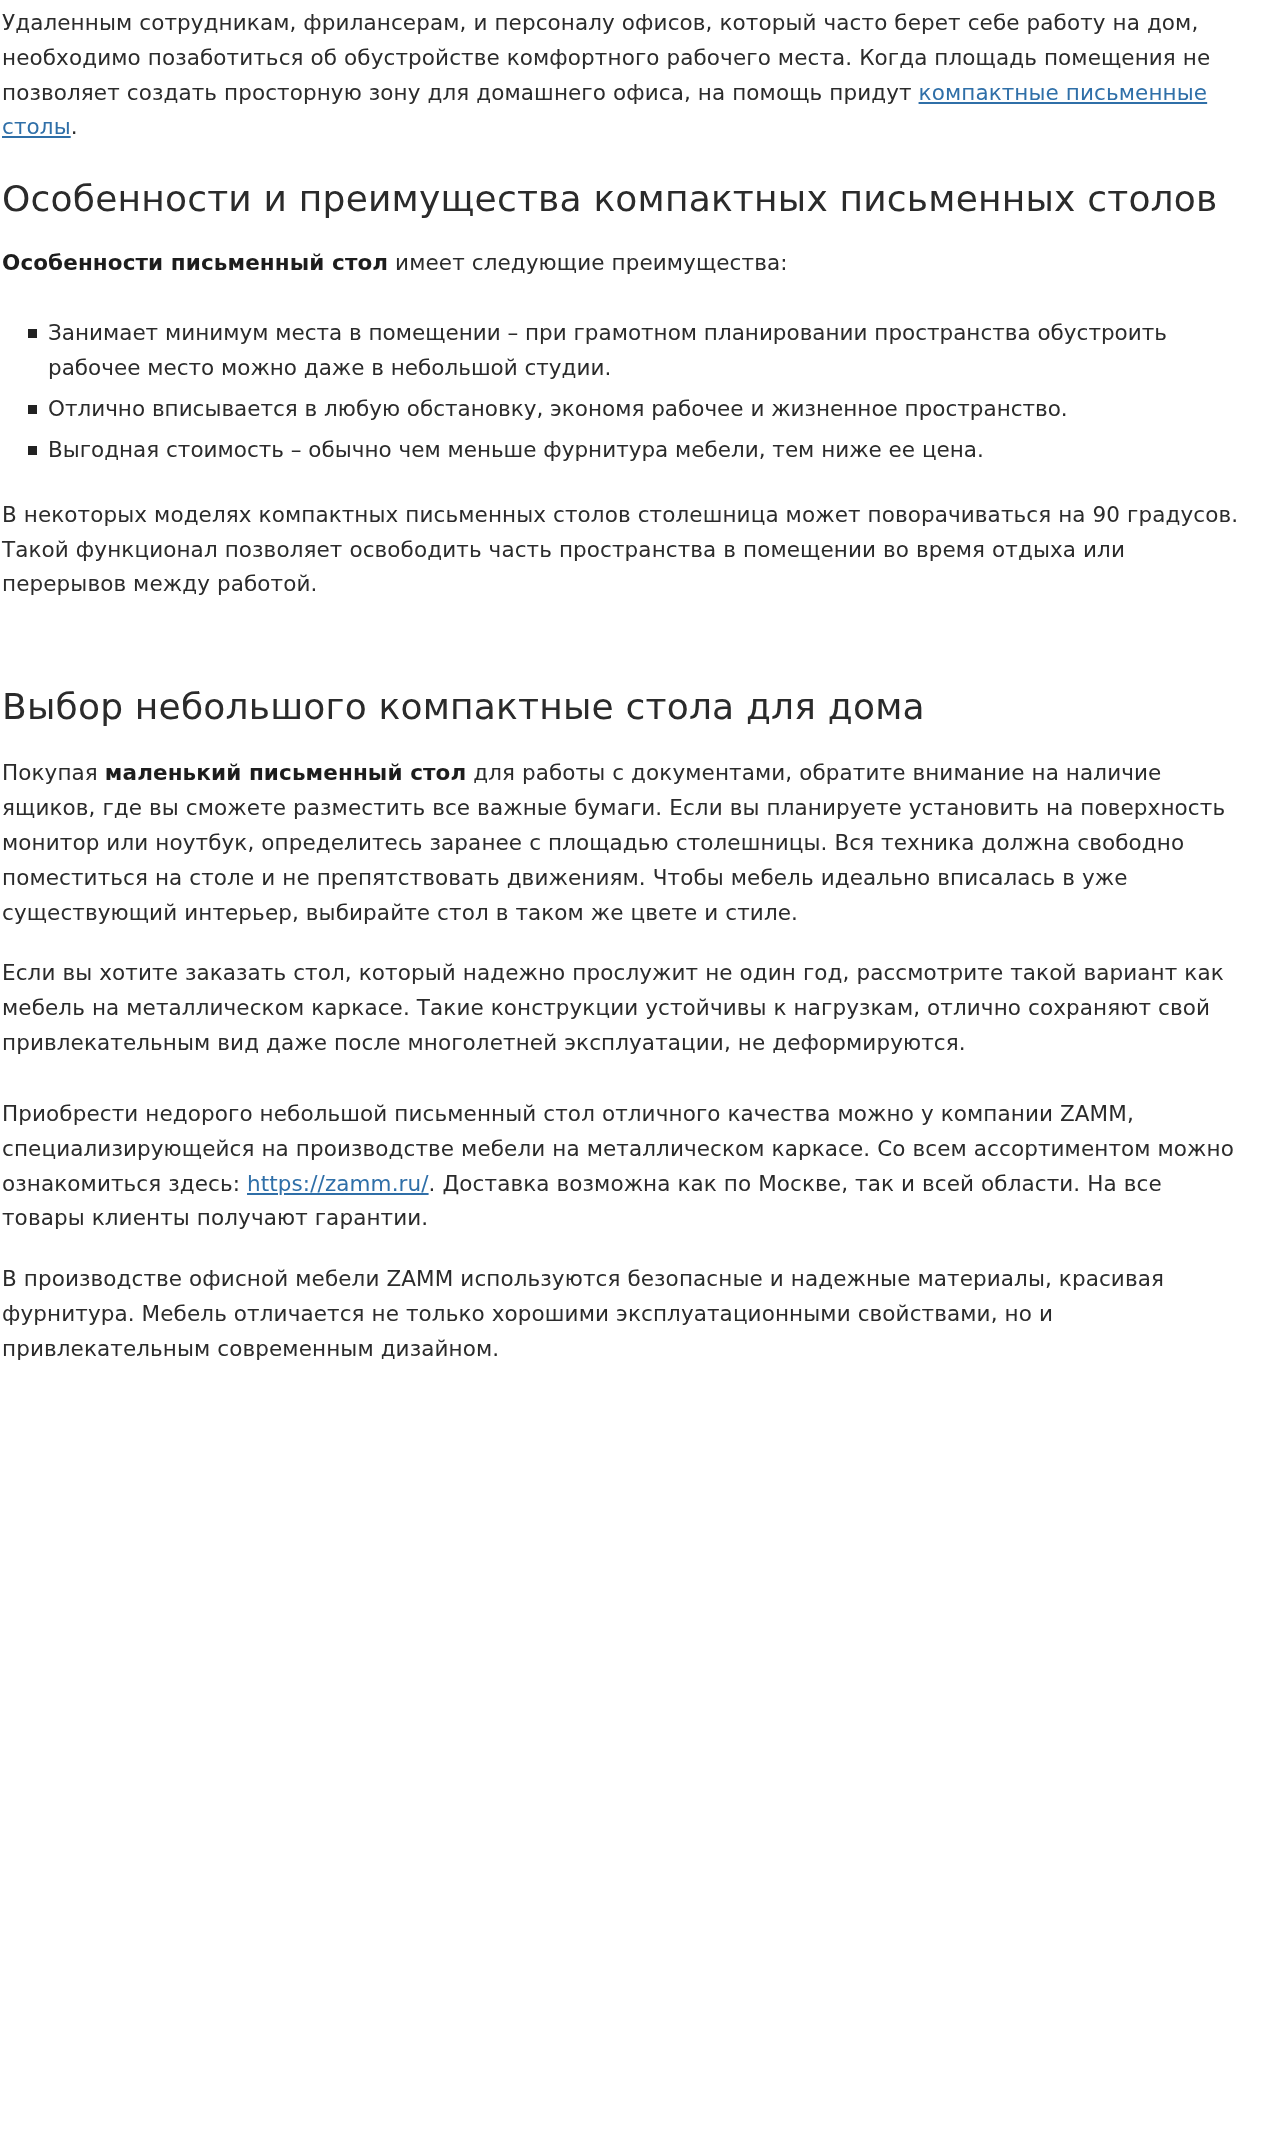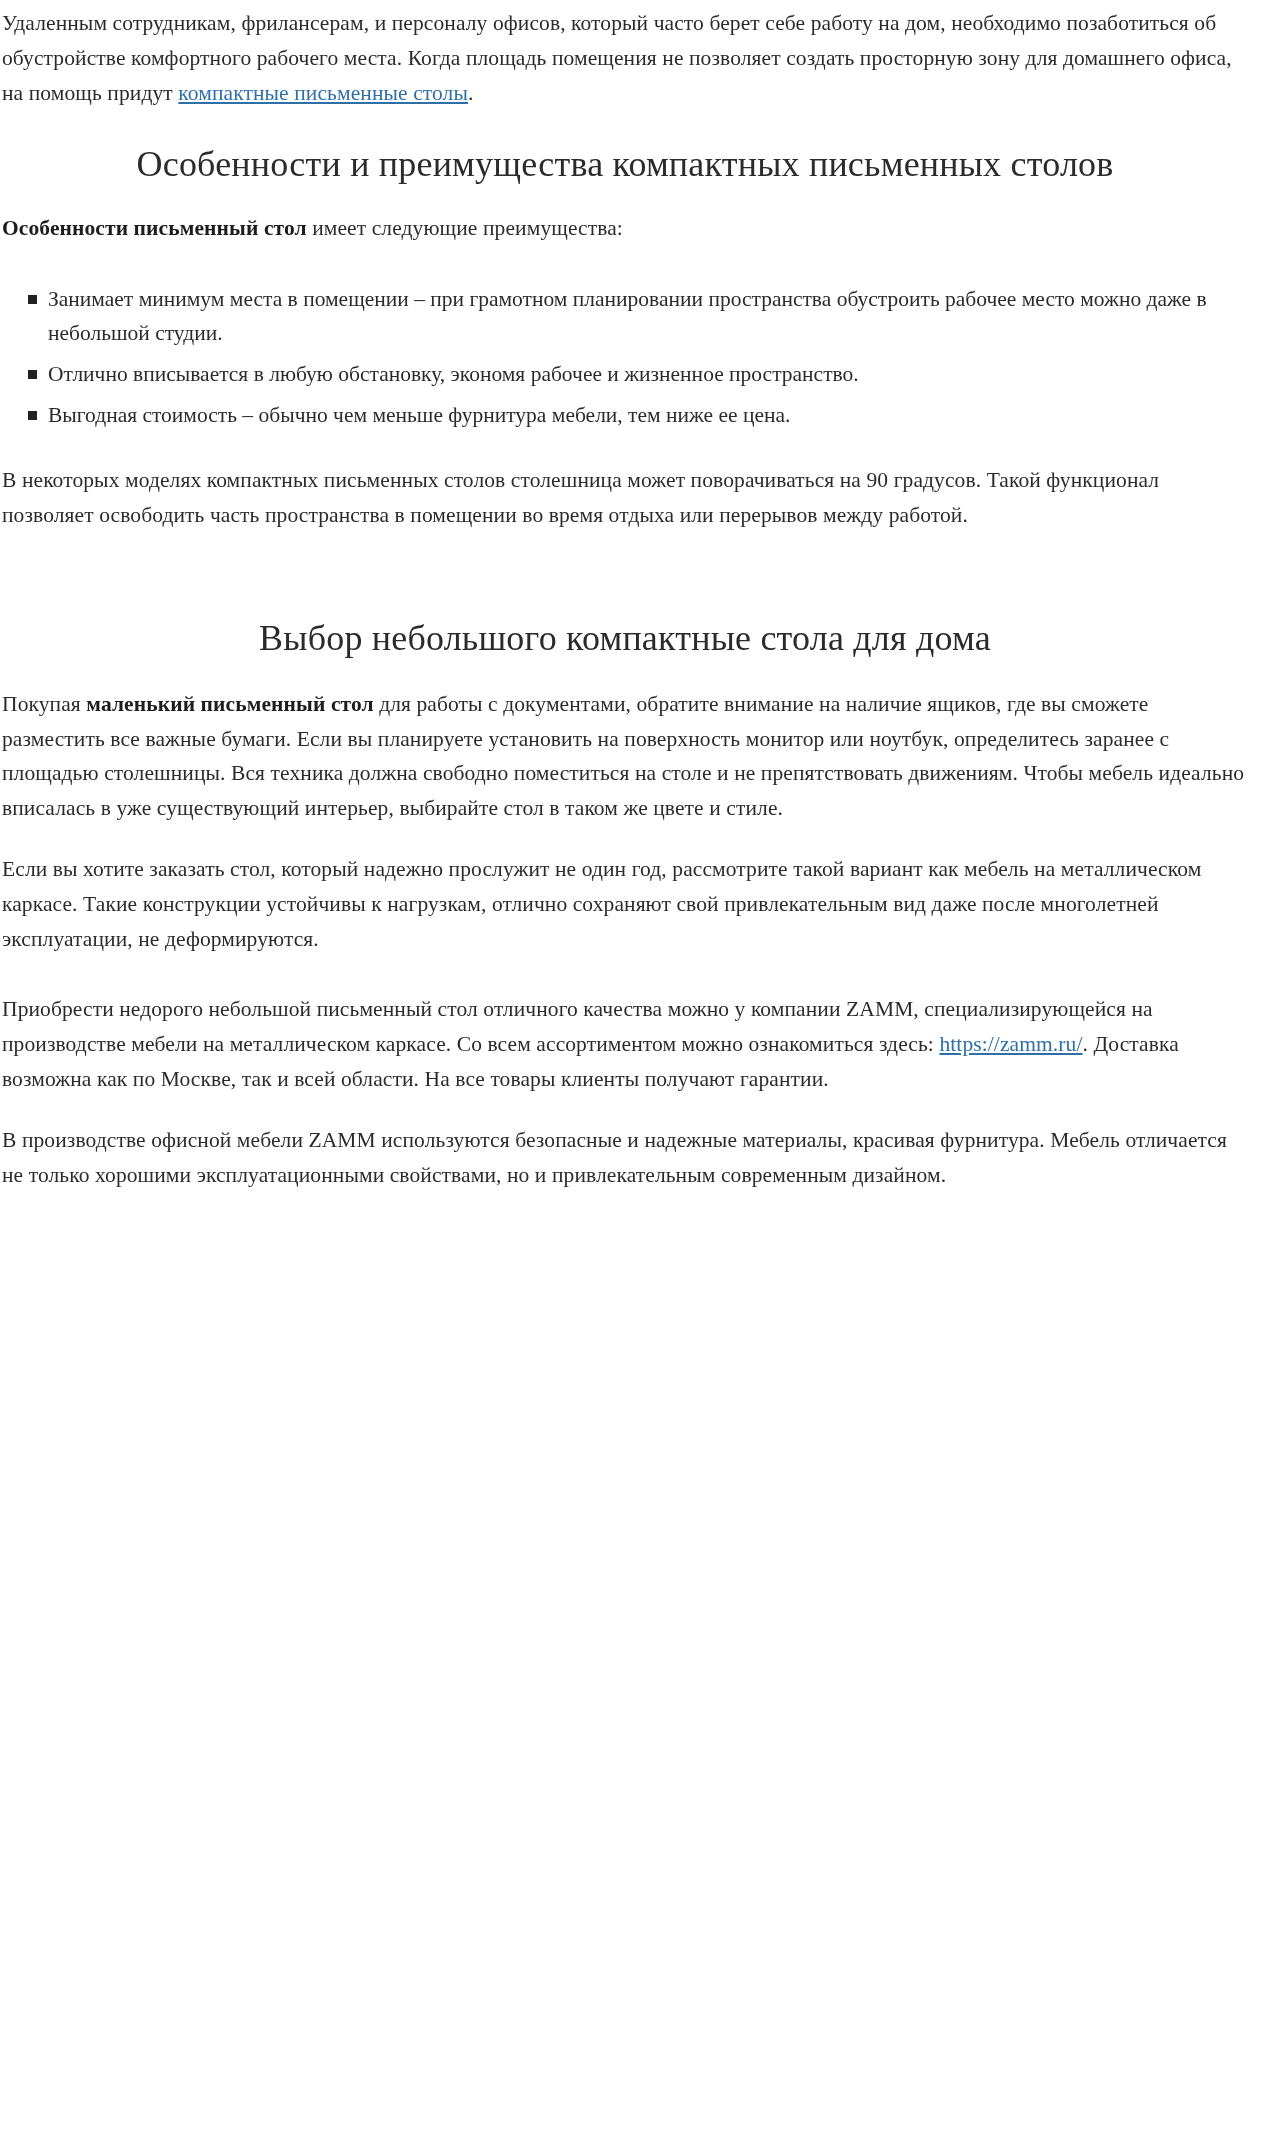--- a/index.html
+++ b/index.html
@@ -16,21 +16,20 @@
   }
   .page {
     width: 1270px;
     box-sizing: border-box;
     padding: 0 12px 0 0;
   }
   .article {
     width: 1248px;
     box-sizing: border-box;
     padding: 0 0 0 2px;
-    font-family: Liberation Serif, serif;
   }
 
   p.para {
     font-size: 21.5px;
     line-height: 1.62;
     color: #2b2b2b;
     margin: 0 0 26px 0;
     text-align: left;
     letter-spacing: 0.1px;
   }
@@ -46,21 +45,20 @@
     color: #1d1d1d;
   }
 
   h2.heading {
     font-size: 36px;
     font-weight: 400;
     line-height: 1.28;
     color: #2b2b2b;
     margin: 34px 0 26px 0;
     letter-spacing: 0.2px;
-    text-align: center;
   }
   h2.heading.tight {
     line-height: 1.12;
   }
 
   ul.bullets {
     list-style: none;
     margin: 0 0 30px 0;
     padding: 0 0 0 26px;
   }

